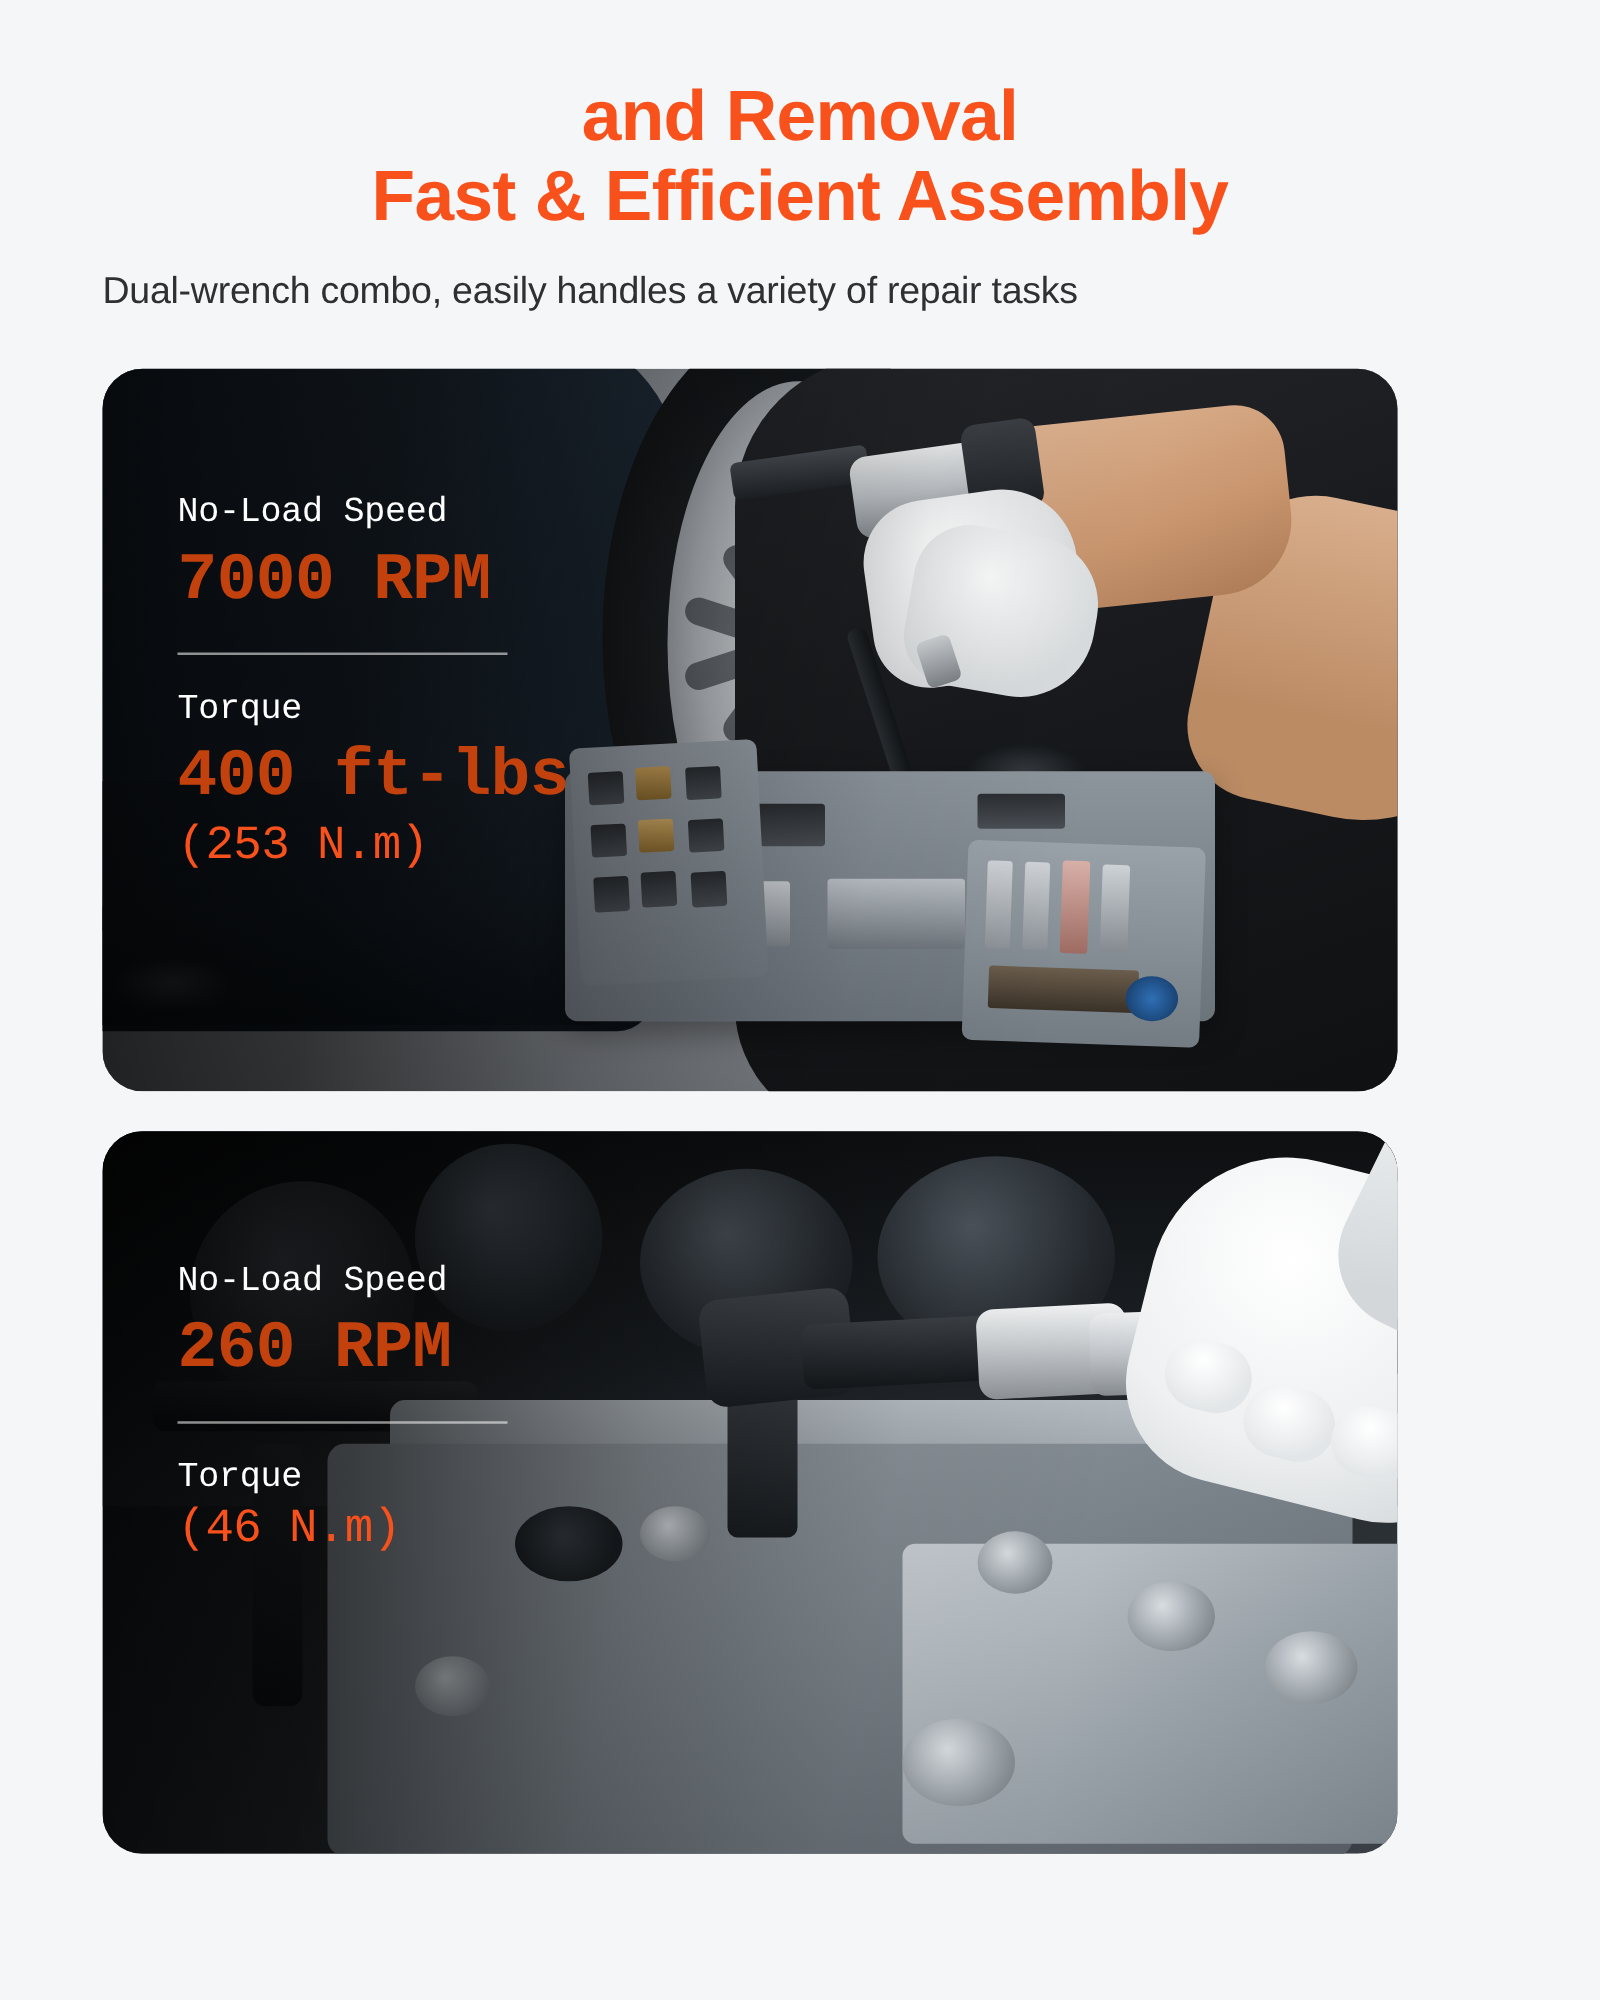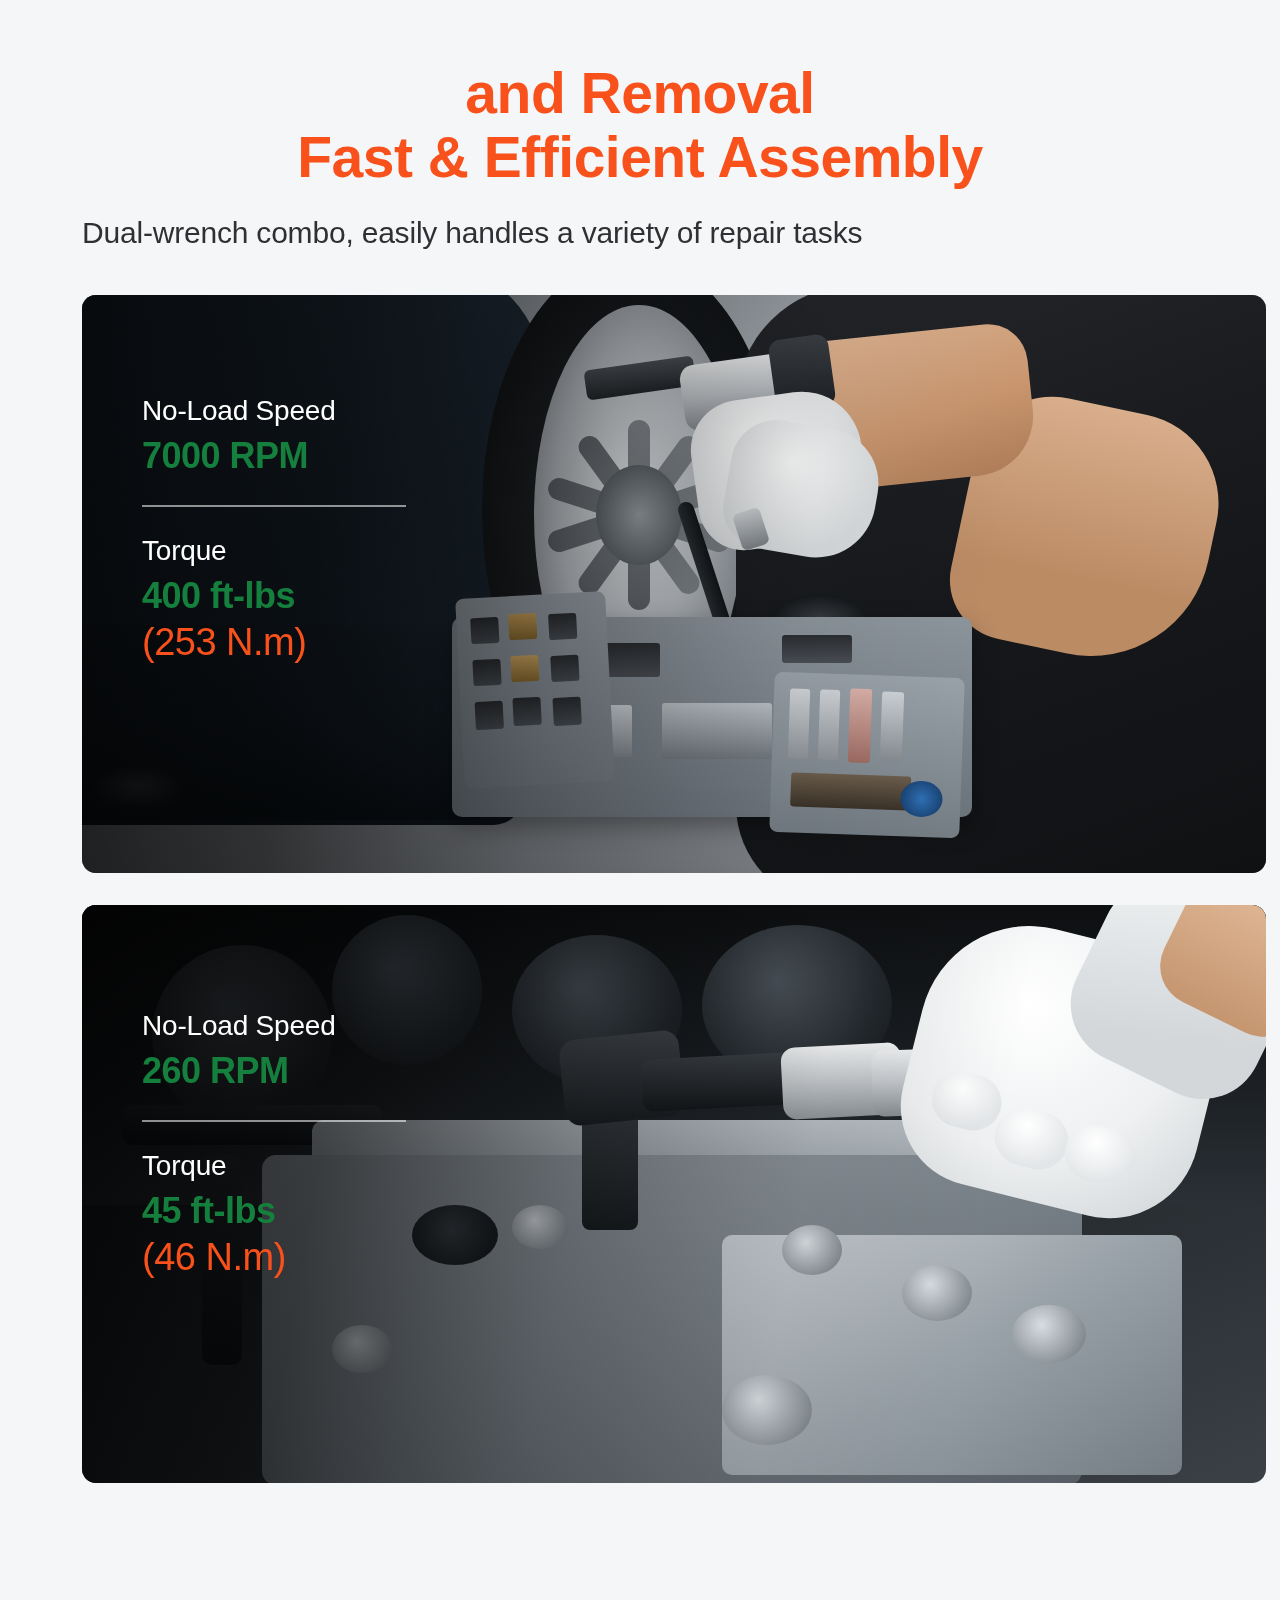--- a/index.html
+++ b/index.html
@@ -34,24 +34,25 @@
     text-align: left;
     color: #2e3033;
     font-size: 30px;
     font-weight: 400;
     letter-spacing: -0.2px;
   }
 
   
   .card {
     position: relative;
-    width: 1184px;
+    width: 1036px;
     height: 578px;
-    border-radius: 14px;
+    border-radius: 32px;
     overflow: hidden;
+    font-family: Liberation Mono, monospace;
   }
   #card-top { margin-top: 45px; }
   #card-bottom { margin-top: 32px; }
 
   .photo {
     position: absolute;
     inset: 0;
   }
 
   
@@ -74,22 +75,22 @@
   #specs-top { top: 100px; }
   #specs-bottom { top: 105px; }
 
   .spec-label {
     color: #ffffff;
     font-size: 28px;
     font-weight: 400;
     letter-spacing: -0.2px;
   }
   .spec-value {
-    color: #15803d;
-    font-size: 36px;
+    color: #c2410c;
+    font-size: 53px;
     font-weight: bold;
     margin-top: 8px;
     letter-spacing: -0.5px;
   }
   .spec-sub {
     color: #f8511c;
     font-size: 38px;
     font-weight: 400;
     margin-top: 4px;
     letter-spacing: -0.5px;
@@ -491,19 +492,18 @@
     <div class="shade"></div>
 
     <div class="specs" id="specs-bottom">
       <div class="spec-block">
         <div class="spec-label">No-Load Speed</div>
         <div class="spec-value">260 RPM</div>
       </div>
       <div class="rule"></div>
       <div class="spec-block">
         <div class="spec-label">Torque</div>
-        <div class="spec-value">45 ft-lbs</div>
         <div class="spec-sub">(46 N.m)</div>
       </div>
     </div>
   </div>
 
 </div>
 
 </body></html>

